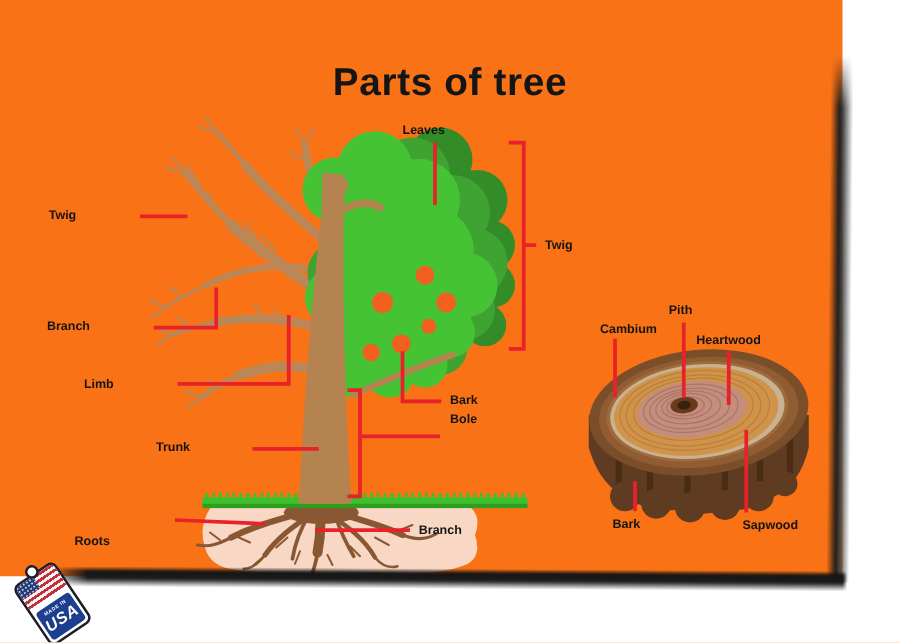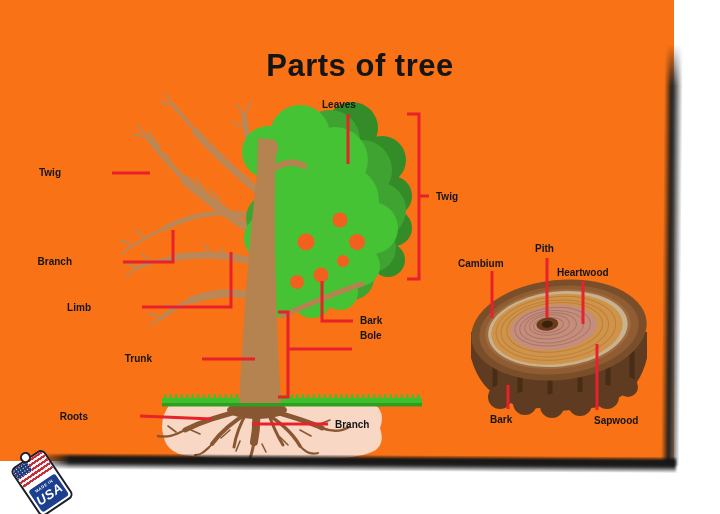--- a/index.html
+++ b/index.html
@@ -214,29 +214,29 @@
         <path d="M597 344 V410"></path>
       </g>
     </svg>
 
     <div class="title">Parts of tree</div>
 
     <div class="lbl" style="right:613px;top:165px">Twig</div>
     <div class="lbl" style="right:602px;top:254px">Branch</div>
     <div class="lbl" style="right:583px;top:300px">Limb</div>
     <div class="lbl" style="right:522px;top:351px">Trunk</div>
-    <div class="lbl" style="right:586px;top:409px">Roots</div>
+    <div class="lbl" style="right:586px;top:426px">Roots</div>
     <div class="lbl" style="left:322px;top:97px">Leaves</div>
     <div class="lbl" style="left:436px;top:189px">Twig</div>
     <div class="lbl" style="left:360px;top:313px">Bark</div>
     <div class="lbl" style="left:360px;top:328px">Bole</div>
     <div class="lbl" style="left:335px;top:417px">Branch</div>
 
     <div class="lbl" style="left:535px;top:241px">Pith</div>
-    <div class="lbl" style="left:458px;top:256px">Cambium</div>
+    <div class="lbl" style="left:480px;top:256px">Cambium</div>
     <div class="lbl" style="left:557px;top:265px">Heartwood</div>
     <div class="lbl" style="left:490px;top:412px">Bark</div>
     <div class="lbl" style="left:594px;top:413px">Sapwood</div>
   </div>
 
   <div class="shadow-right"></div>
   <div class="shadow-bottom"></div>
 
   <div class="badge">
     <div class="tag">

